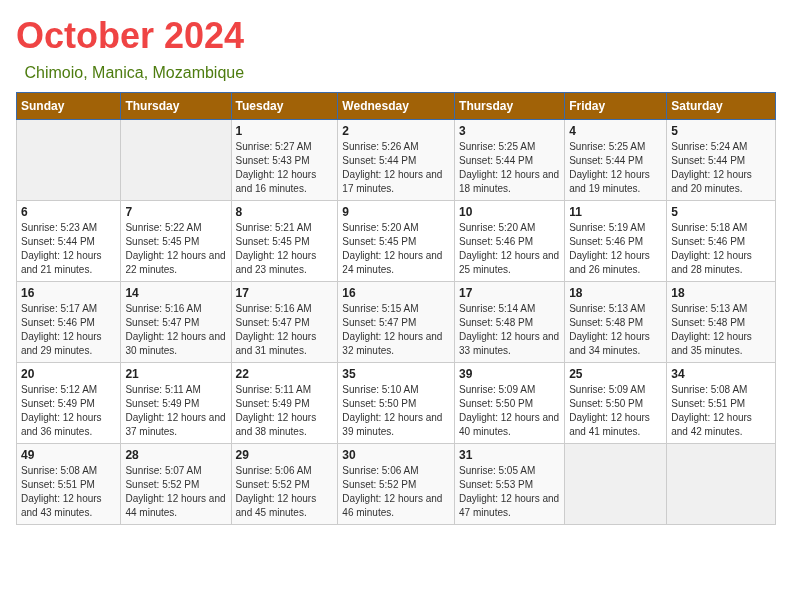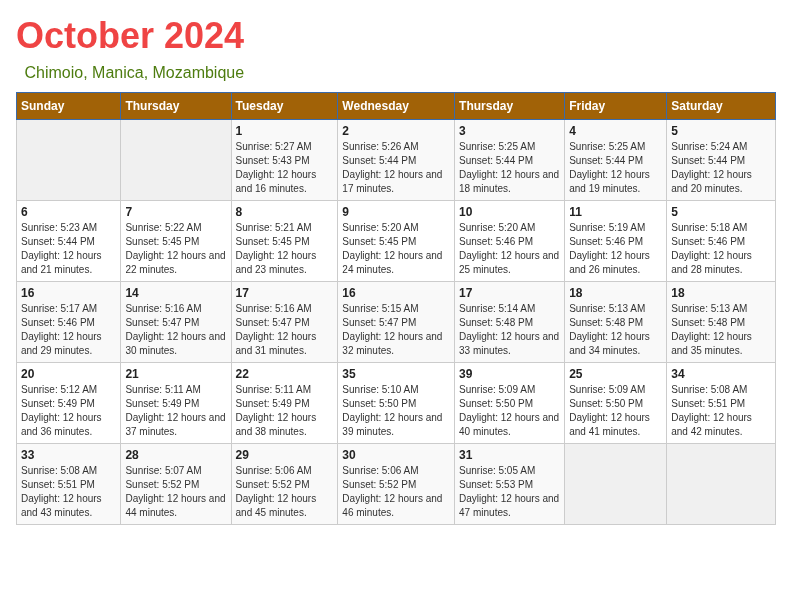--- a/index.html
+++ b/index.html
@@ -223,21 +223,21 @@
           <span class="day-num">25</span>
           <div class="day-info">Sunrise: 5:09 AM<br>Sunset: 5:50 PM<br>Daylight: 12 hours and 41 minutes.</div>
         </td>
         <td>
           <span class="day-num">34</span>
           <div class="day-info">Sunrise: 5:08 AM<br>Sunset: 5:51 PM<br>Daylight: 12 hours and 42 minutes.</div>
         </td>
       </tr>
       <tr>
         <td>
-          <span class="day-num">33</span>
+          <span class="day-num">49</span>
           <div class="day-info">Sunrise: 5:08 AM<br>Sunset: 5:51 PM<br>Daylight: 12 hours and 43 minutes.</div>
         </td>
         <td>
           <span class="day-num">28</span>
           <div class="day-info">Sunrise: 5:07 AM<br>Sunset: 5:52 PM<br>Daylight: 12 hours and 44 minutes.</div>
         </td>
         <td>
           <span class="day-num">29</span>
           <div class="day-info">Sunrise: 5:06 AM<br>Sunset: 5:52 PM<br>Daylight: 12 hours and 45 minutes.</div>
         </td>

